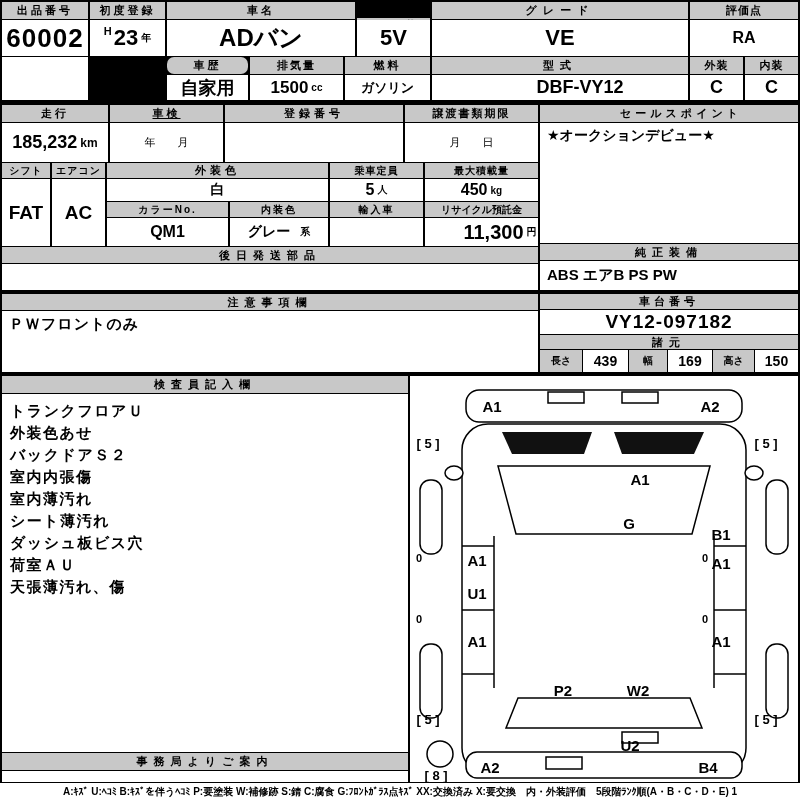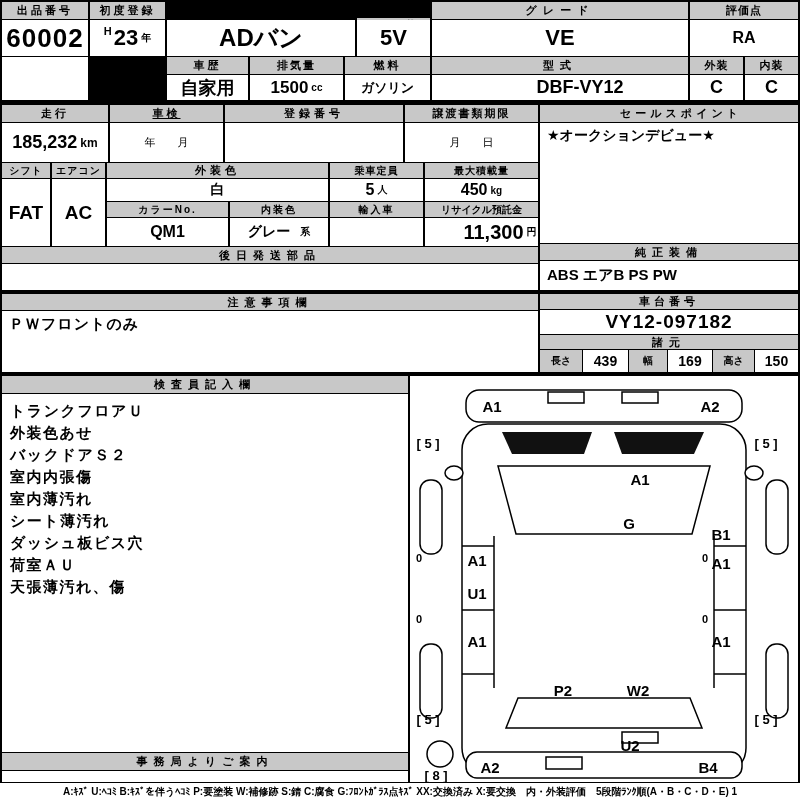--- a/index.html
+++ b/index.html
@@ -26,37 +26,38 @@
   svg { position:absolute; left:0; top:0; }
 </style>
 </head>
 <body>
 
 <div class="sheet">
   <div class="bg"></div>
 
   <div class="cell hdr" style="left:2px;top:2px;width:86px;height:17px;">出品番号</div>
   <div class="cell hdr" style="left:90px;top:2px;width:75px;height:17px;">初度登録</div>
+  <div class="cell hdr" style="left:167px;top:2px;width:188px;height:17px;">車名</div>
   <div class="cell hdr ls1" style="left:357px;top:18px;width:73px;height:15px;">ドア形状</div>
   <div class="cell hdr ls6" style="left:432px;top:2px;width:256px;height:17px;">グレード</div>
   <div class="cell hdr ls1" style="left:690px;top:2px;width:108px;height:17px;">評価点</div>
 
   <div class="cell val" style="left:2px;top:20px;width:86px;height:36px;font-size:26px;letter-spacing:1px;">60002</div>
   <div class="cell val" style="left:90px;top:20px;width:75px;height:36px;">
     <span class="era">H</span>
       <span style="font-size:22px;">23</span>
       <span class="unit">年</span>
   </div>
   <div class="cell val" style="left:167px;top:20px;width:188px;height:36px;font-size:24px;">ADバン</div>
   <div class="cell val" style="left:357px;top:20px;width:73px;height:36px;font-size:22px;">5V</div>
   <div class="cell val" style="left:432px;top:20px;width:256px;height:36px;font-size:22px;">VE</div>
   <div class="cell val" style="left:690px;top:20px;width:108px;height:36px;font-size:16px;">RA</div>
 
   <div class="cell" style="left:2px;top:57px;width:86px;height:43px;"></div>
-  <div class="cell hdr" style="left:167px;top:57px;width:81px;height:17px;">車歴</div>
+  <div class="cell hdr" style="left:167px;top:57px;width:81px;height:17px;border-radius:7px;">車歴</div>
   <div class="cell hdr ls2" style="left:250px;top:57px;width:93px;height:17px;">排気量</div>
   <div class="cell hdr" style="left:345px;top:57px;width:85px;height:17px;">燃料</div>
   <div class="cell hdr ls6" style="left:432px;top:57px;width:256px;height:17px;">型式</div>
   <div class="cell hdr ls1" style="left:690px;top:57px;width:53px;height:17px;">外装</div>
   <div class="cell hdr ls1" style="left:745px;top:57px;width:53px;height:17px;">内装</div>
 
   <div class="cell val" style="left:167px;top:75px;width:81px;height:25px;font-size:18px;">自家用</div>
   <div class="cell val" style="left:250px;top:75px;width:93px;height:25px;">
     <span style="font-size:17px;">1500</span>
       <span class="unit">cc</span>

